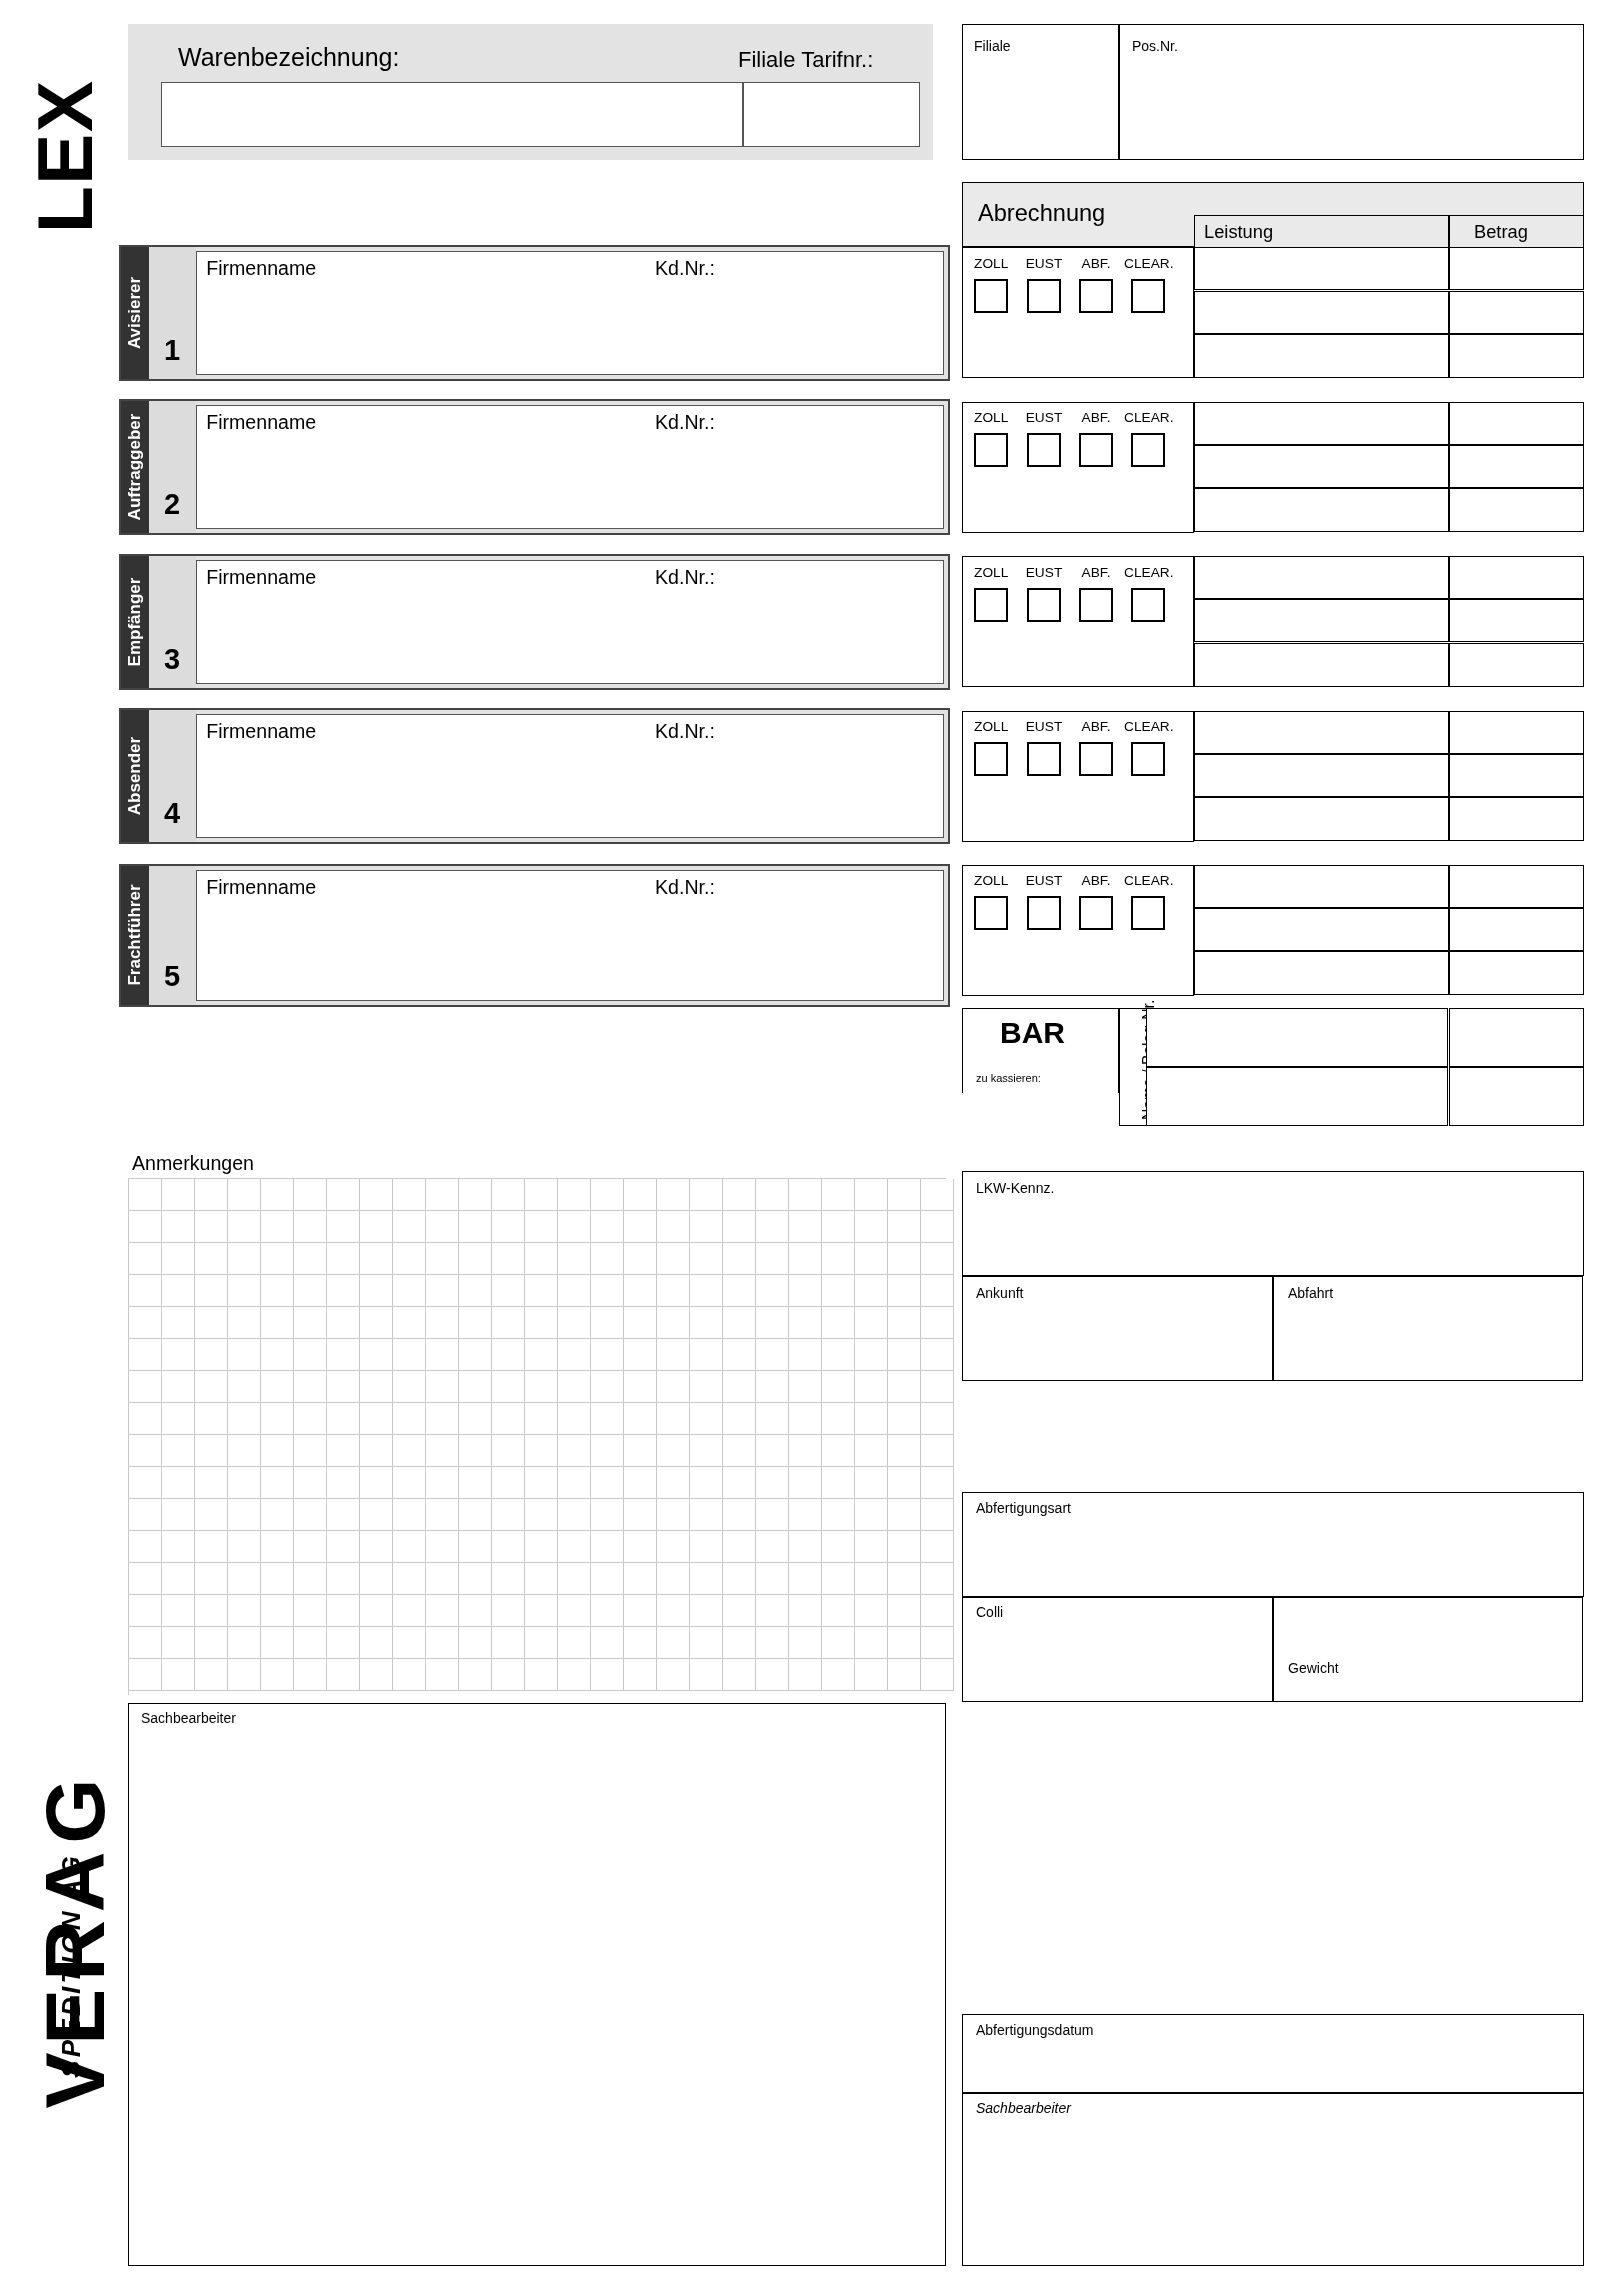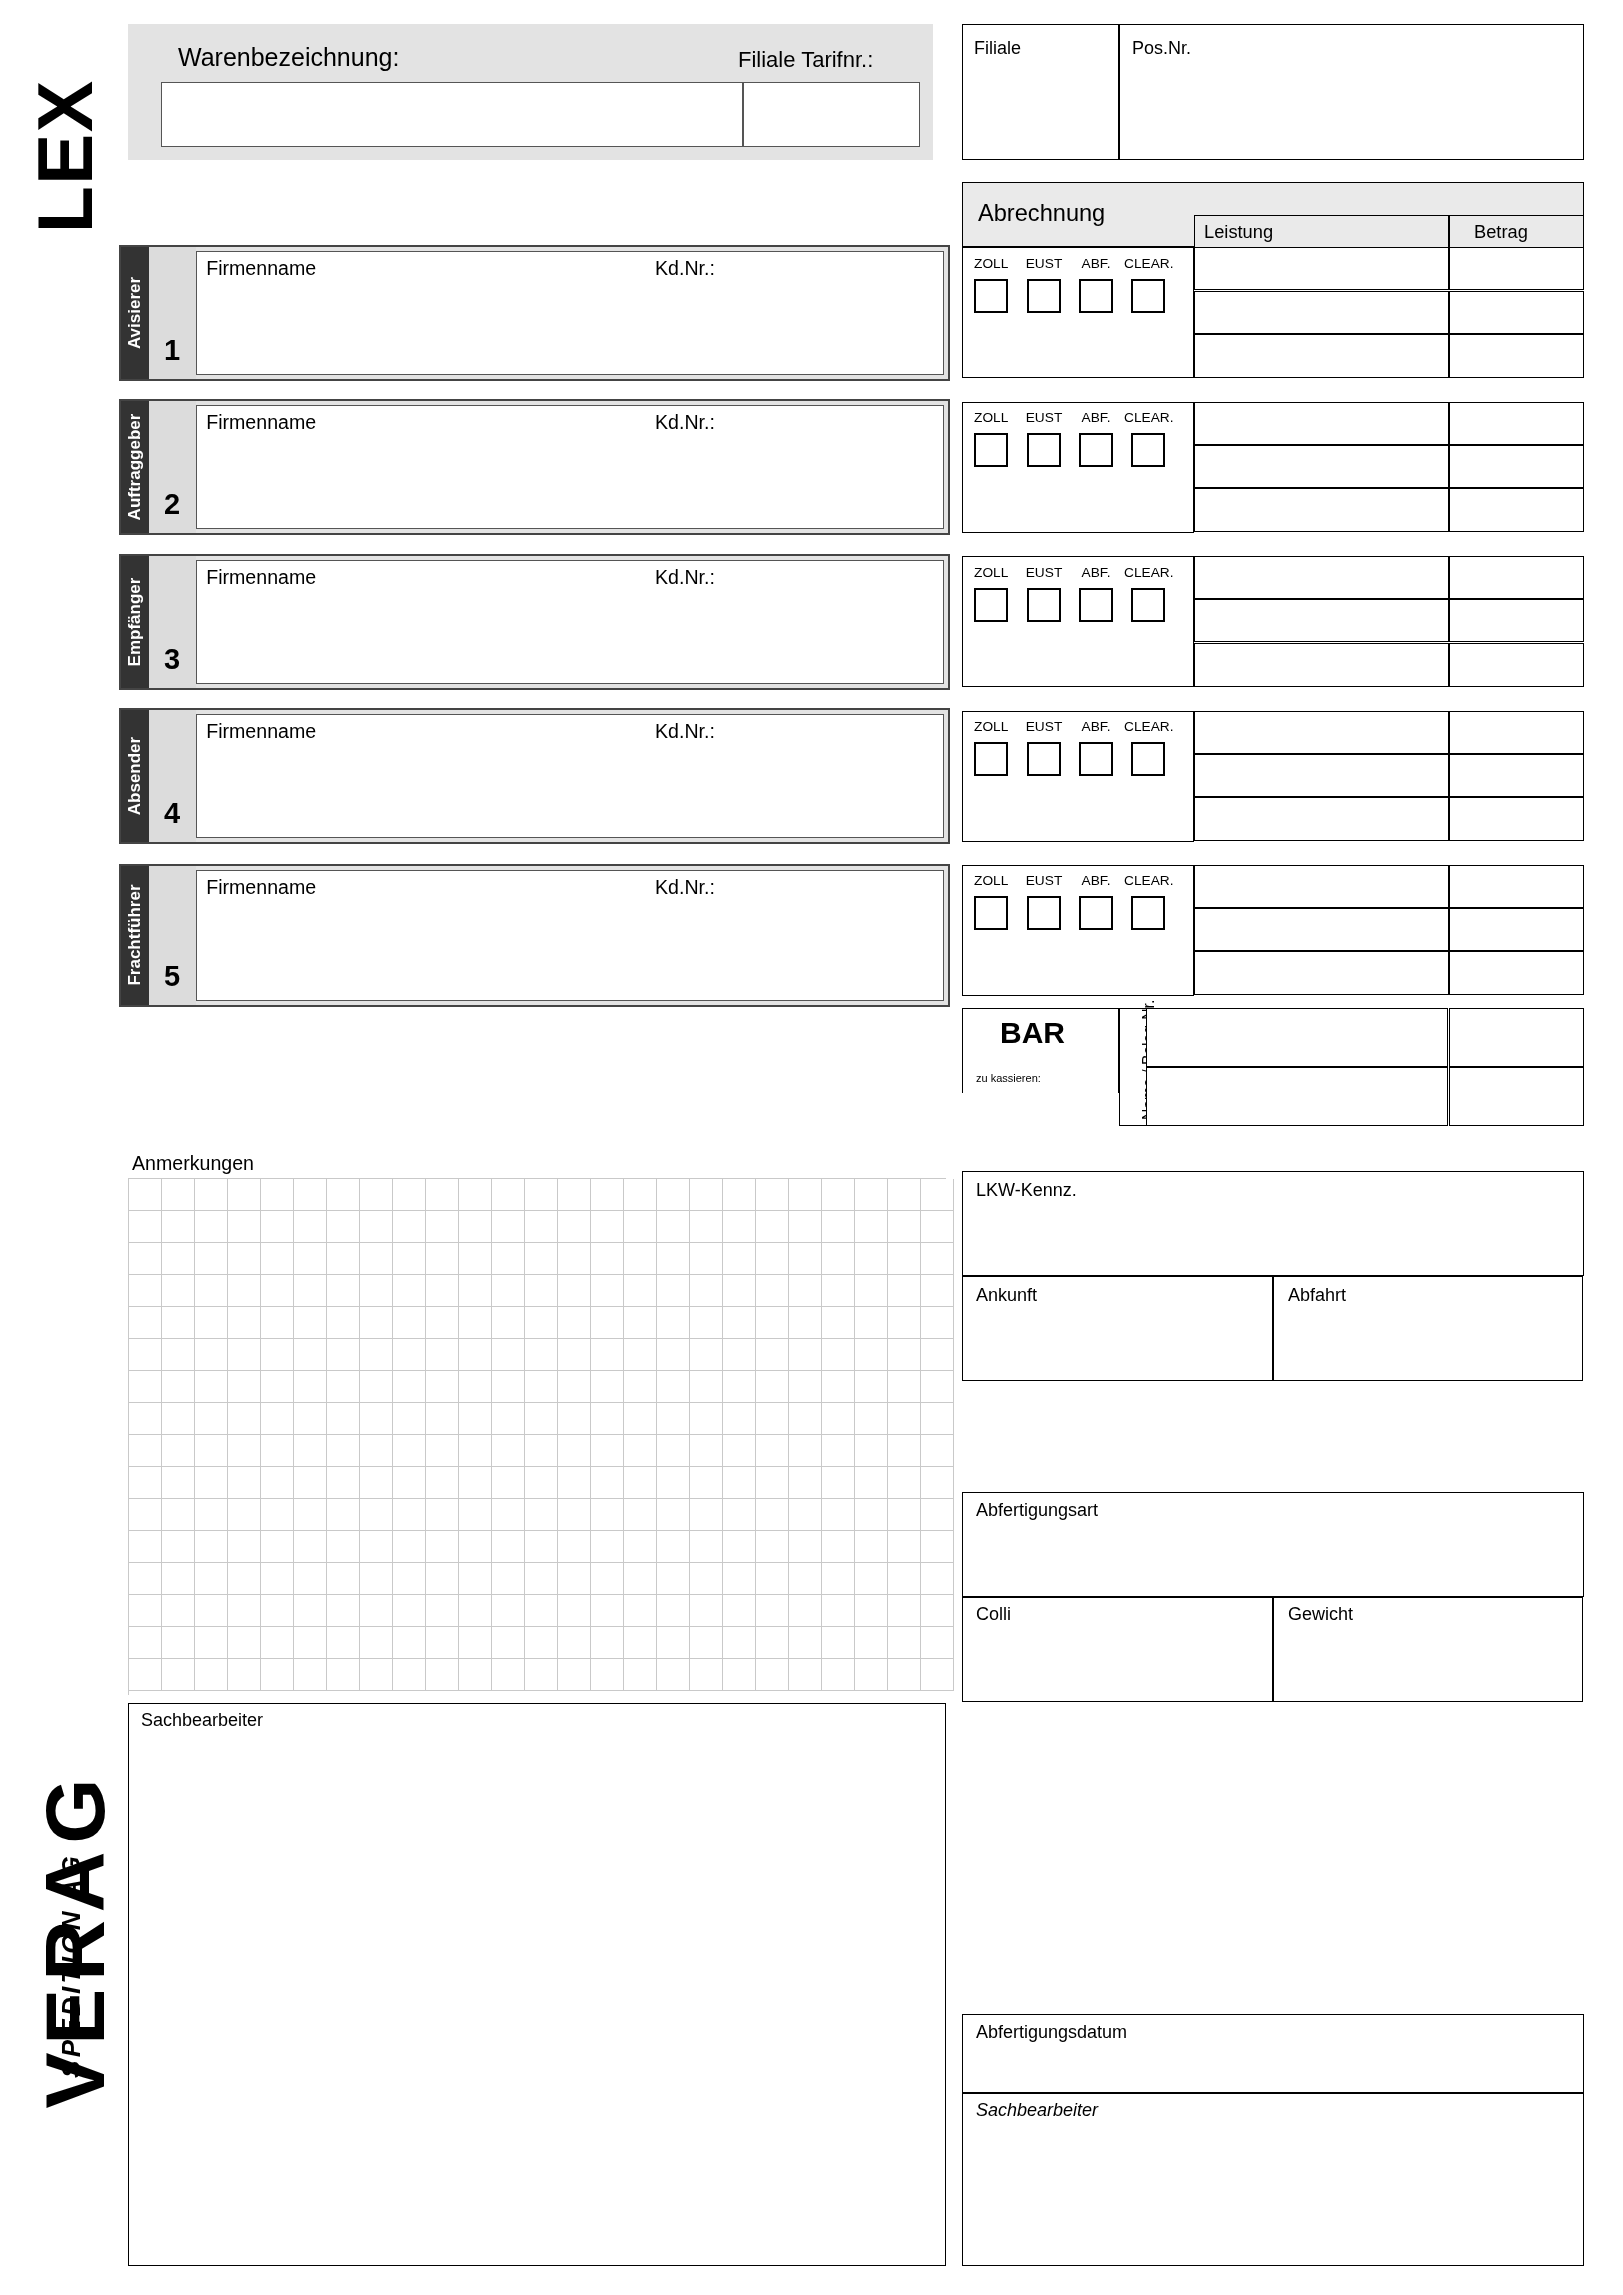--- a/index.html
+++ b/index.html
@@ -76,21 +76,21 @@
   }
   
   .box {
     position: absolute;
     border: 1.3px solid #000;
     box-sizing: border-box;
     background: #fff;
   }
   .lbl {
     position: absolute;
-    font-size: 18px;
+    font-size: 14px;
     white-space: nowrap;
   }
   .lbl-sm {
     position: absolute;
     font-size: 14.4px;
     white-space: nowrap;
   }
   .shaded {
     background: #e3e3e3;
   }
@@ -842,21 +842,21 @@
 
   <div class="box" style="left:962px; top:1492px; width:622px; height:105px;"></div>
   <div class="lbl" style="left:976px; top:1500px;">Abfertigungsart</div>
   <div class="lbl" style="left:976px; top:1538px;"></div>
 
   <div class="box" style="left:962px; top:1597px; width:311px; height:105px;"></div>
   <div class="lbl" style="left:976px; top:1604px;">Colli</div>
   <div class="lbl" style="left:976px; top:1642px;"></div>
 
   <div class="box" style="left:1273px; top:1597px; width:310px; height:105px;"></div>
-  <div class="lbl" style="left:1288px; top:1604px;">Gewicht</div>
+  <div class="lbl" style="left:1288px; top:1660px;">Gewicht</div>
   <div class="lbl" style="left:1288px; top:1642px;"></div>
 
   <div class="box" style="left:128px; top:1703px; width:818px; height:563px;"></div>
   <div class="lbl" style="left:141px; top:1710px;">Sachbearbeiter</div>
   <div class="lbl" style="left:141px; top:1748px;"></div>
 
   <div class="box" style="left:962px; top:2014px; width:622px; height:79px;"></div>
   <div class="lbl" style="left:976px; top:2022px;">Abfertigungsdatum</div>
   <div class="lbl" style="left:976px; top:2056px;"></div>
 

